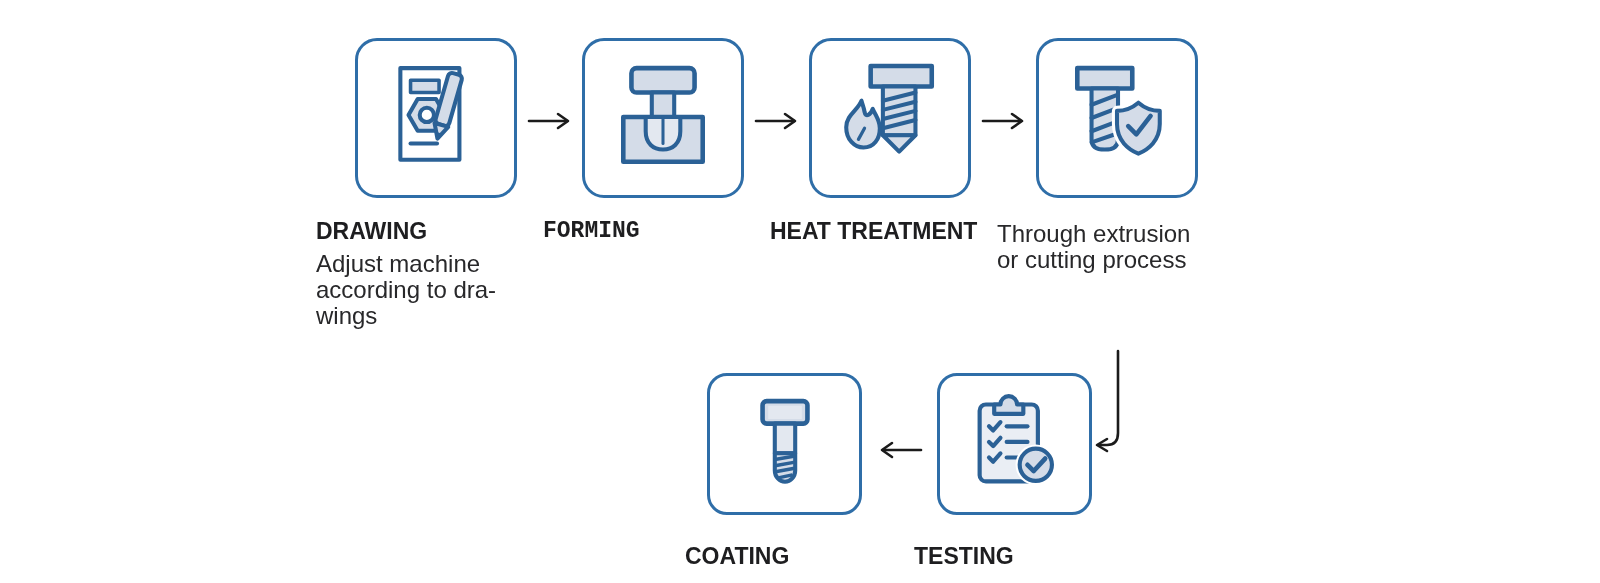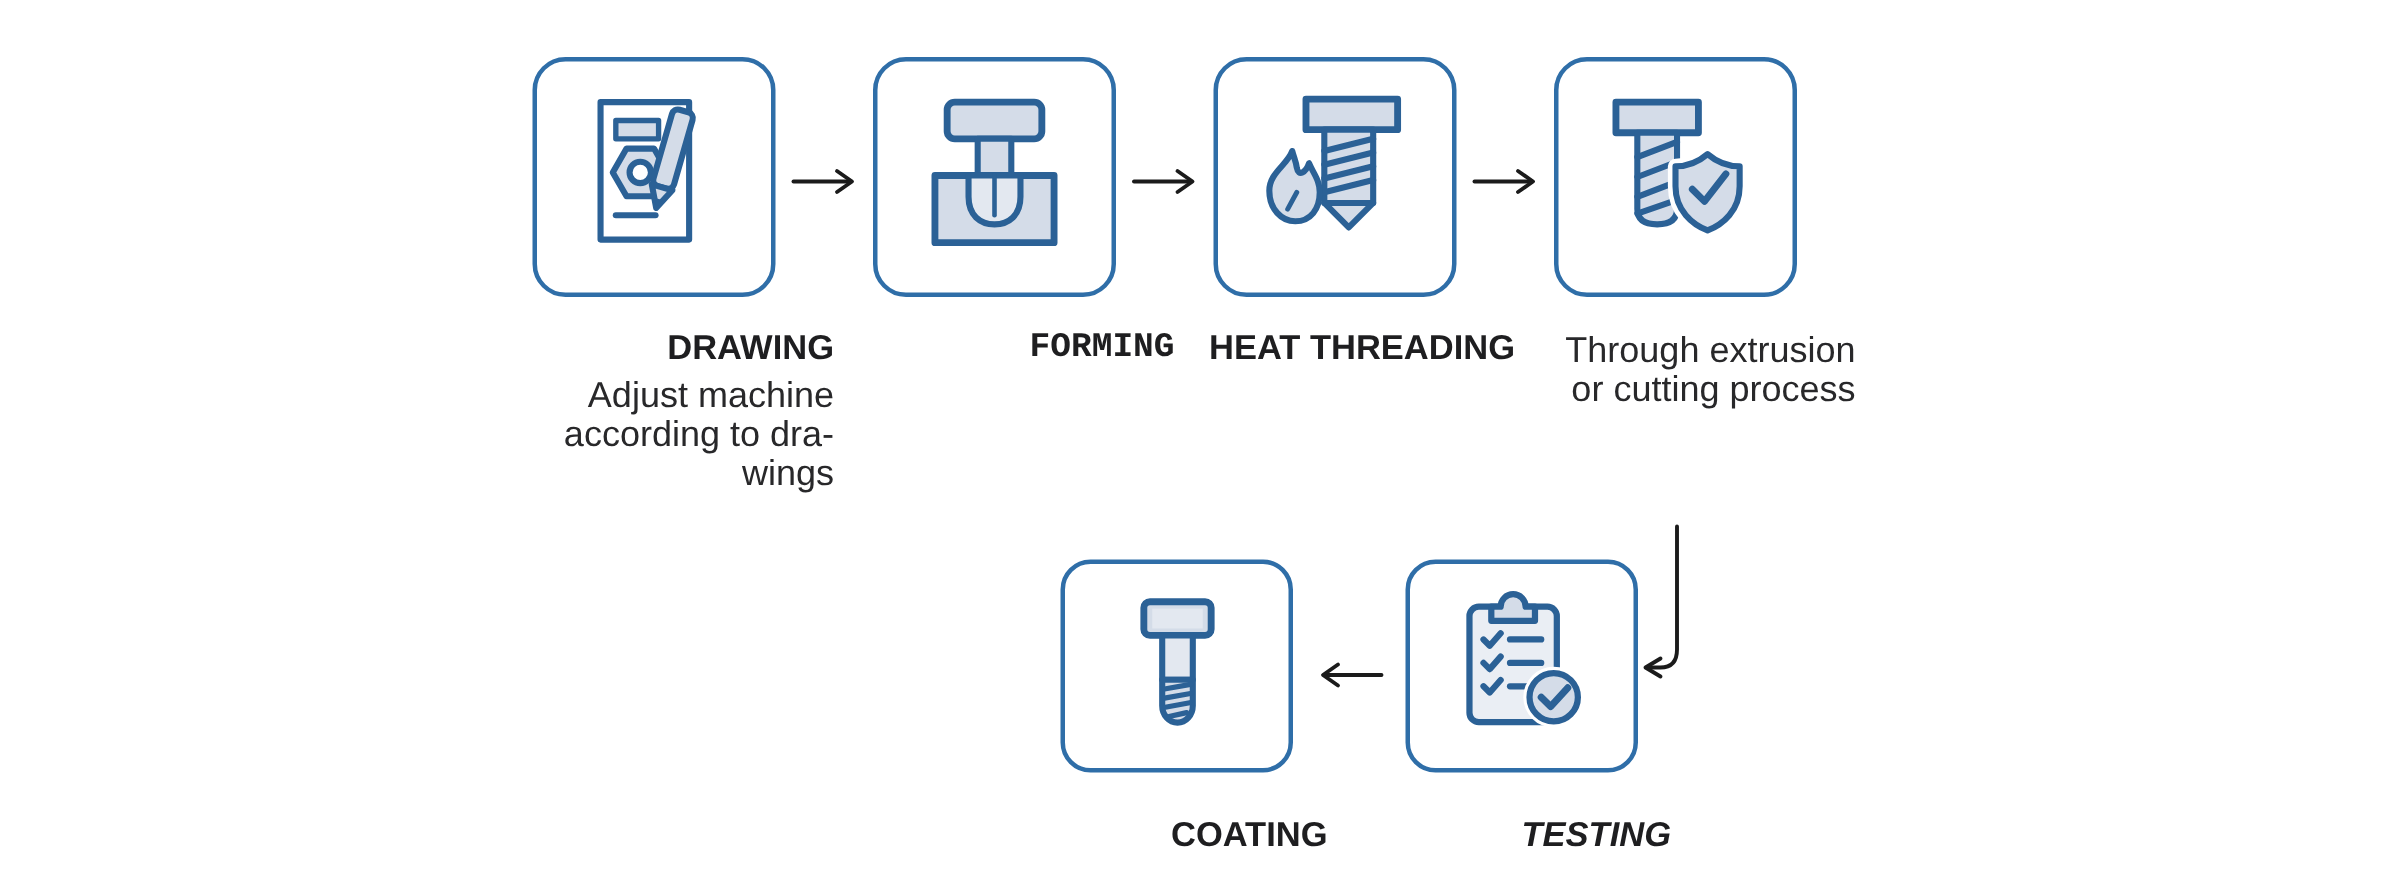--- a/index.html
+++ b/index.html
@@ -23,29 +23,29 @@
     border-radius:22px;display:flex;align-items:center;justify-content:center;
   }
   .card.row1{width:162px;height:160px;top:38px;}
   .card.row2{width:155px;height:142px;top:373px;border-radius:20px;}
   #card-drawing{left:355px;}
   #card-forming{left:582px;}
   #card-heat{left:809px;}
   #card-threading{left:1036px;}
   #card-coating{left:707px;}
   #card-testing{left:937px;}
-  .label{position:absolute;text-align:right;}
+  .label{position:absolute;text-align:left;}
   .label.row1{top:216px;width:240px;}
   .label.row2{top:541px;width:200px;}
   #label-drawing{left:316px;}
   #label-forming{left:543px;font-family:Liberation Mono, monospace;}
   #label-heat{left:770px;}
   #label-threading{left:997px;}
   #label-coating{left:685px;}
-  #label-testing{left:914px;font-style:italic;}
+  #label-testing{left:914px;}
   .step-title{font-size:23px;font-weight:bold;color:var(--title);line-height:30px;}
   .step-desc{font-size:24px;color:var(--desc);line-height:26px;margin-top:5px;white-space:pre-line;}
   .arrow{position:absolute;}
   #arrow-1{left:527px;top:112px;}
   #arrow-2{left:754px;top:112px;}
   #arrow-3{left:981px;top:112px;}
   #arrow-left{left:877px;top:441px;}
   #arrow-elbow{left:1090px;top:345px;}
   svg .stroke{stroke:var(--ic);fill:none;stroke-linecap:round;stroke-linejoin:round;}
   svg .shape{stroke:var(--ic);stroke-linejoin:round;}
@@ -143,21 +143,21 @@
     <div class="step-desc">Adjust machine
 according to dra-
 wings</div>
   </div>
 
   <div class="label row1" id="label-forming">
     <div class="step-title">FORMING</div>
   </div>
 
   <div class="label row1" id="label-heat">
-    <div class="step-title">HEAT THREADING</div>
+    <div class="step-title">HEAT TREATMENT</div>
   </div>
 
   <div class="label row1" id="label-threading">
     <div class="step-desc">Through extrusion
 or cutting process</div>
   </div>
 
   <div class="label row2" id="label-coating">
     <div class="step-title">COATING</div>
   </div>

